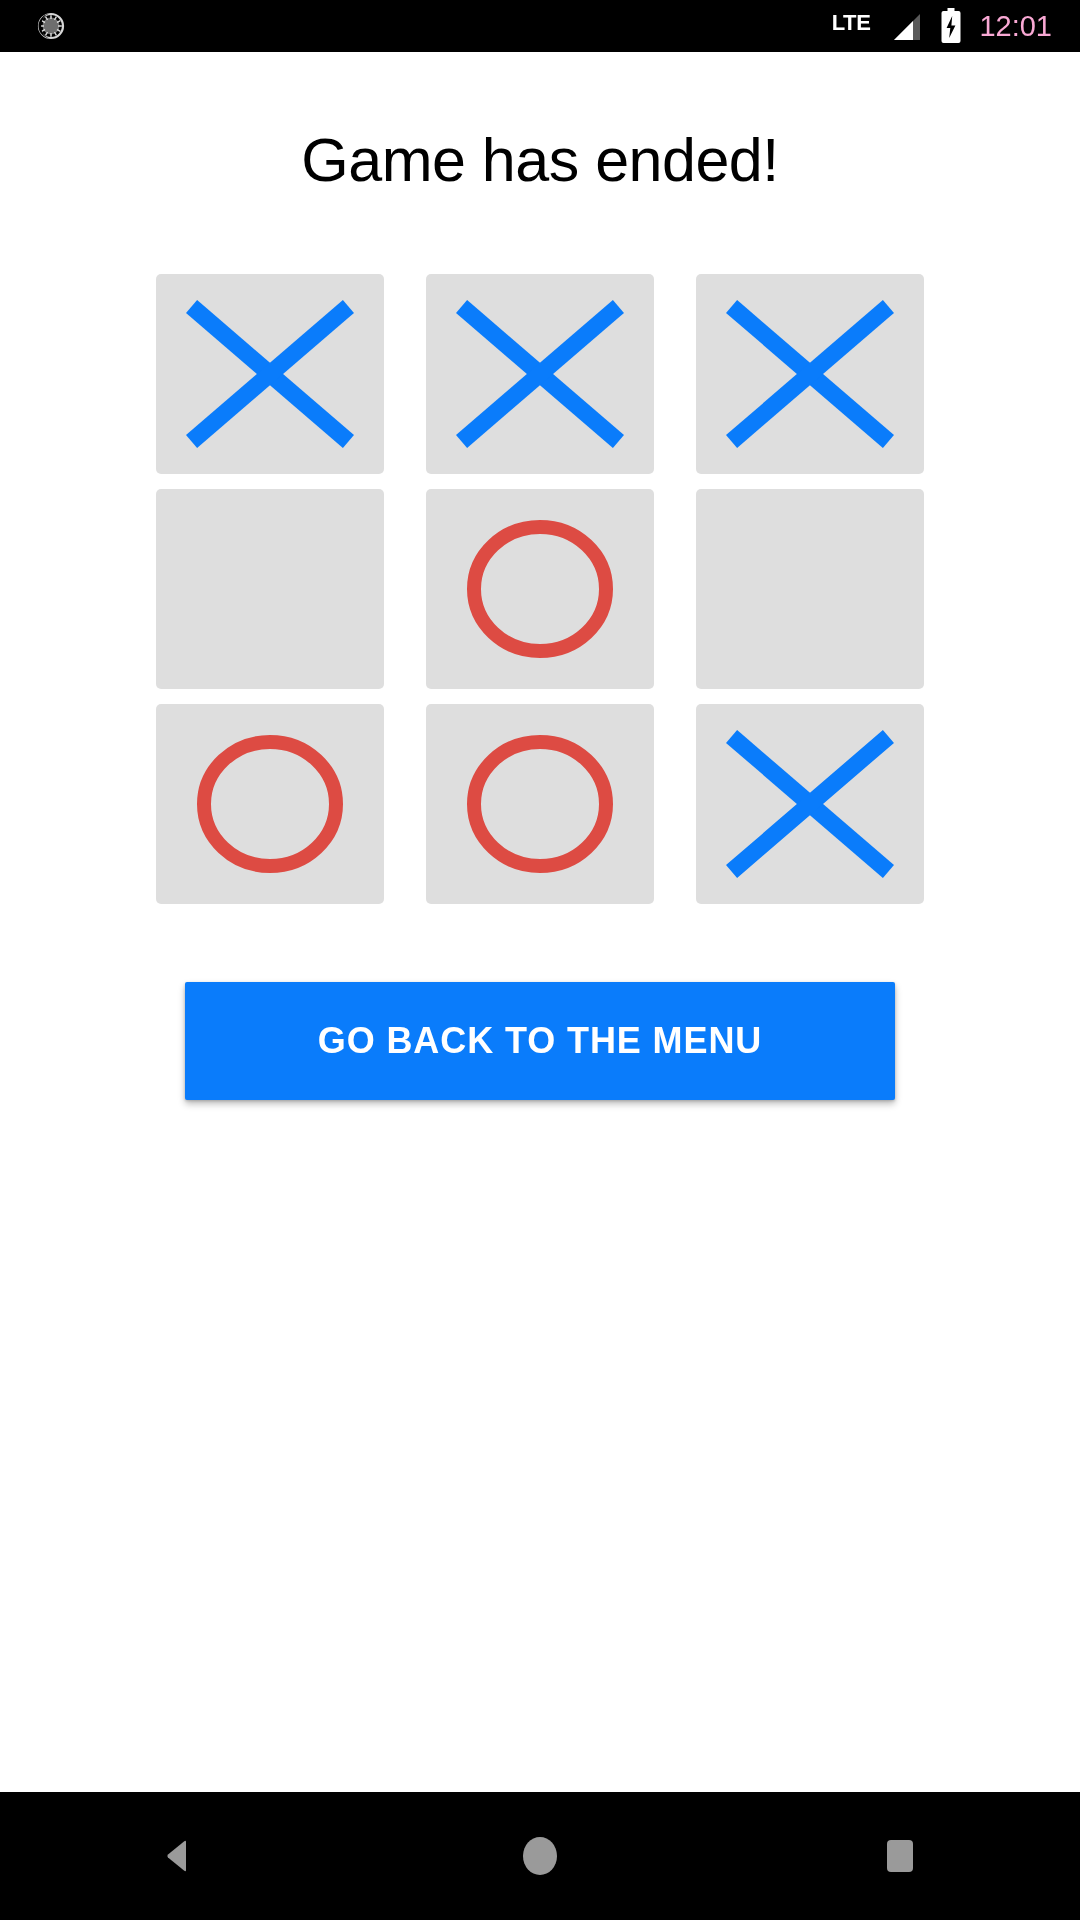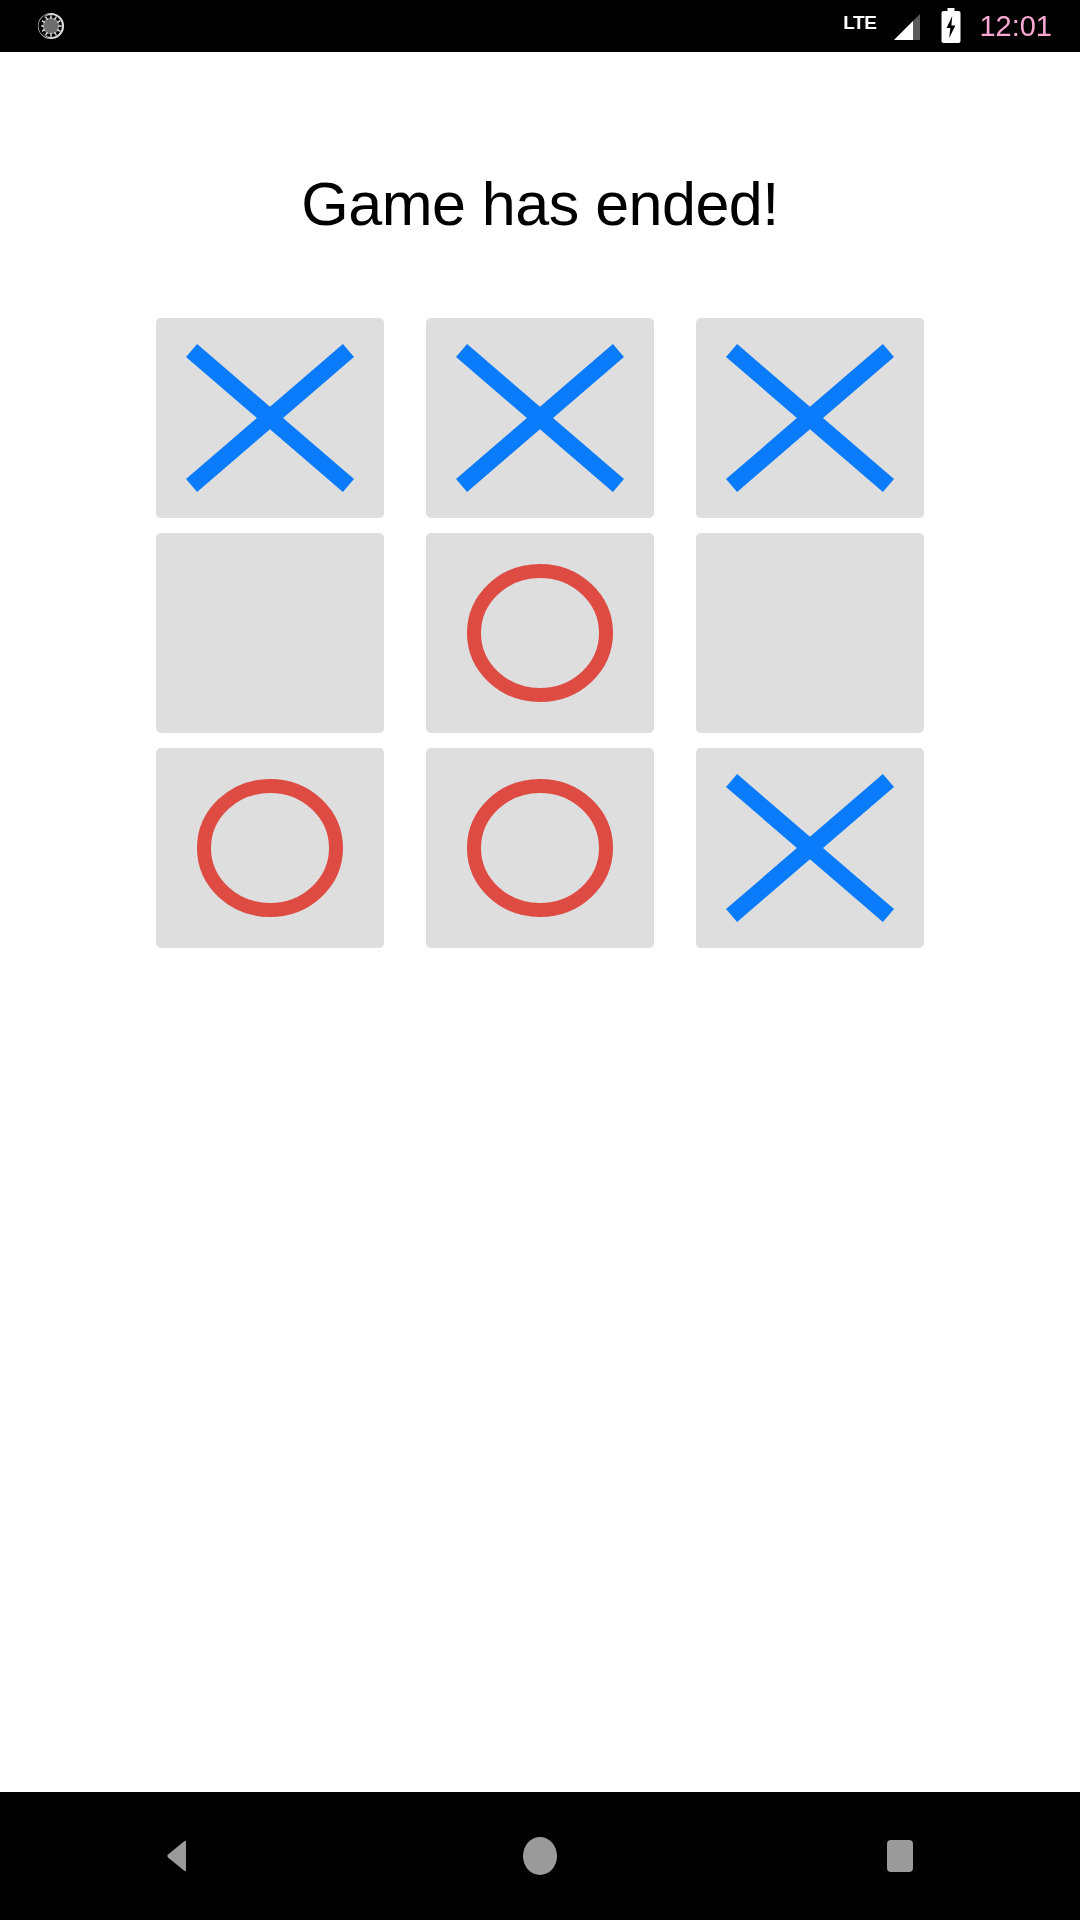--- a/index.html
+++ b/index.html
@@ -45,26 +45,26 @@
     gap: 16px;
   }
   .sync-icon { width: 30px; height: 30px; display: block; }
   .lte-wrap {
     display: flex;
     align-items: flex-end;
     height: 36px;
   }
   .lte-text {
     color: #ffffff;
-    font-size: 19px;
+    font-size: 22px;
     font-weight: bold;
     line-height: 19px;
     letter-spacing: -0.4px;
     margin-bottom: 12px;
-    margin-right: 13px;
+    margin-right: 19px;
   }
   .signal-icon { width: 34px; height: 34px; display: block; }
   .battery-icon { width: 24px; height: 36px; display: block; }
   .clock {
     color: #f9a8d4;
     font-size: 29px;
     line-height: 33px;
     letter-spacing: 0px;
     font-weight: normal;
   }
@@ -73,21 +73,21 @@
   .content {
     position: relative;
     flex: 1 1 auto;
     background: #ffffff;
     display: flex;
     flex-direction: column;
     align-items: center;
   }
 
   .result-title {
-    margin-top: 120px;
+    margin-top: 76px;
     width: 100%;
     text-align: center;
     color: #000000;
     font-size: 61px;
     line-height: 1.08;
     font-weight: normal;
     letter-spacing: -0.5px;
   }
   .result-title .line { display: block; }
 
@@ -271,20 +271,21 @@
         <span>
           <svg viewBox="0 0 228 200" preserveAspectRatio="none">
             <line x1="42" y1="38" x2="186" y2="162" stroke="#0a7cfb" stroke-width="17" stroke-linecap="square"></line>
             <line x1="186" y1="38" x2="42" y2="162" stroke="#0a7cfb" stroke-width="17" stroke-linecap="square"></line>
           </svg>
         </span>
       </div>
 
     </div>
 
+    <button class="menu-button">GO BACK TO THE MENU</button>
 
   </div>
 
   <div class="nav-bar">
 
     <div class="nav-btn">
       <span>
         <svg width="44" height="44" viewBox="0 0 44 44">
           <path d="M28 8 L28 36 Q28 38 26 36.6 L10 23.4 Q8.6 22 10 20.6 L26 7.4 Q28 6 28 8 Z" fill="#9a9a9a"></path>
         </svg>

